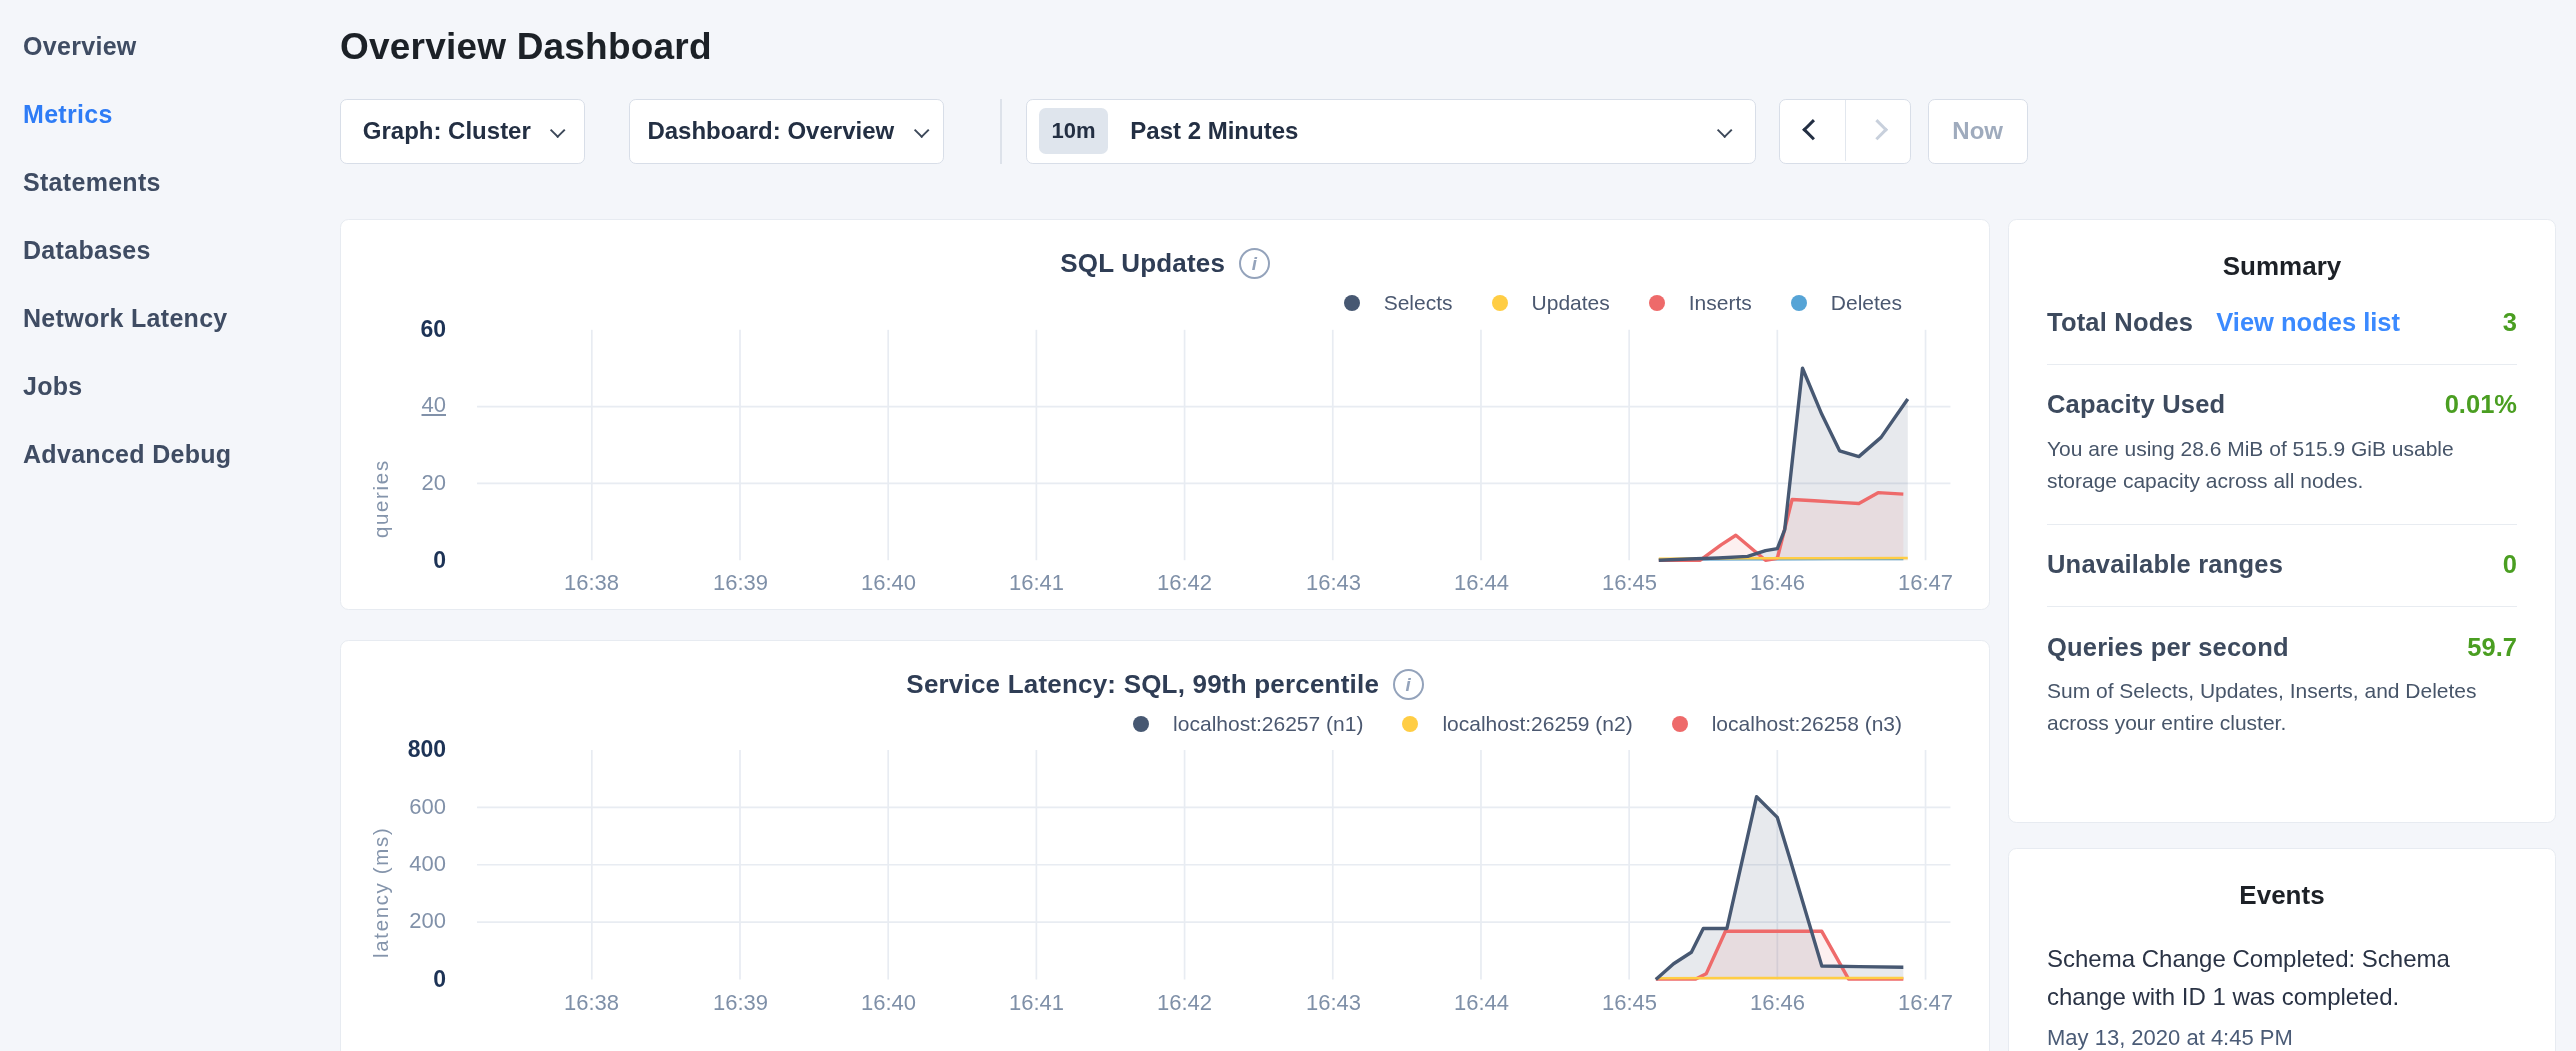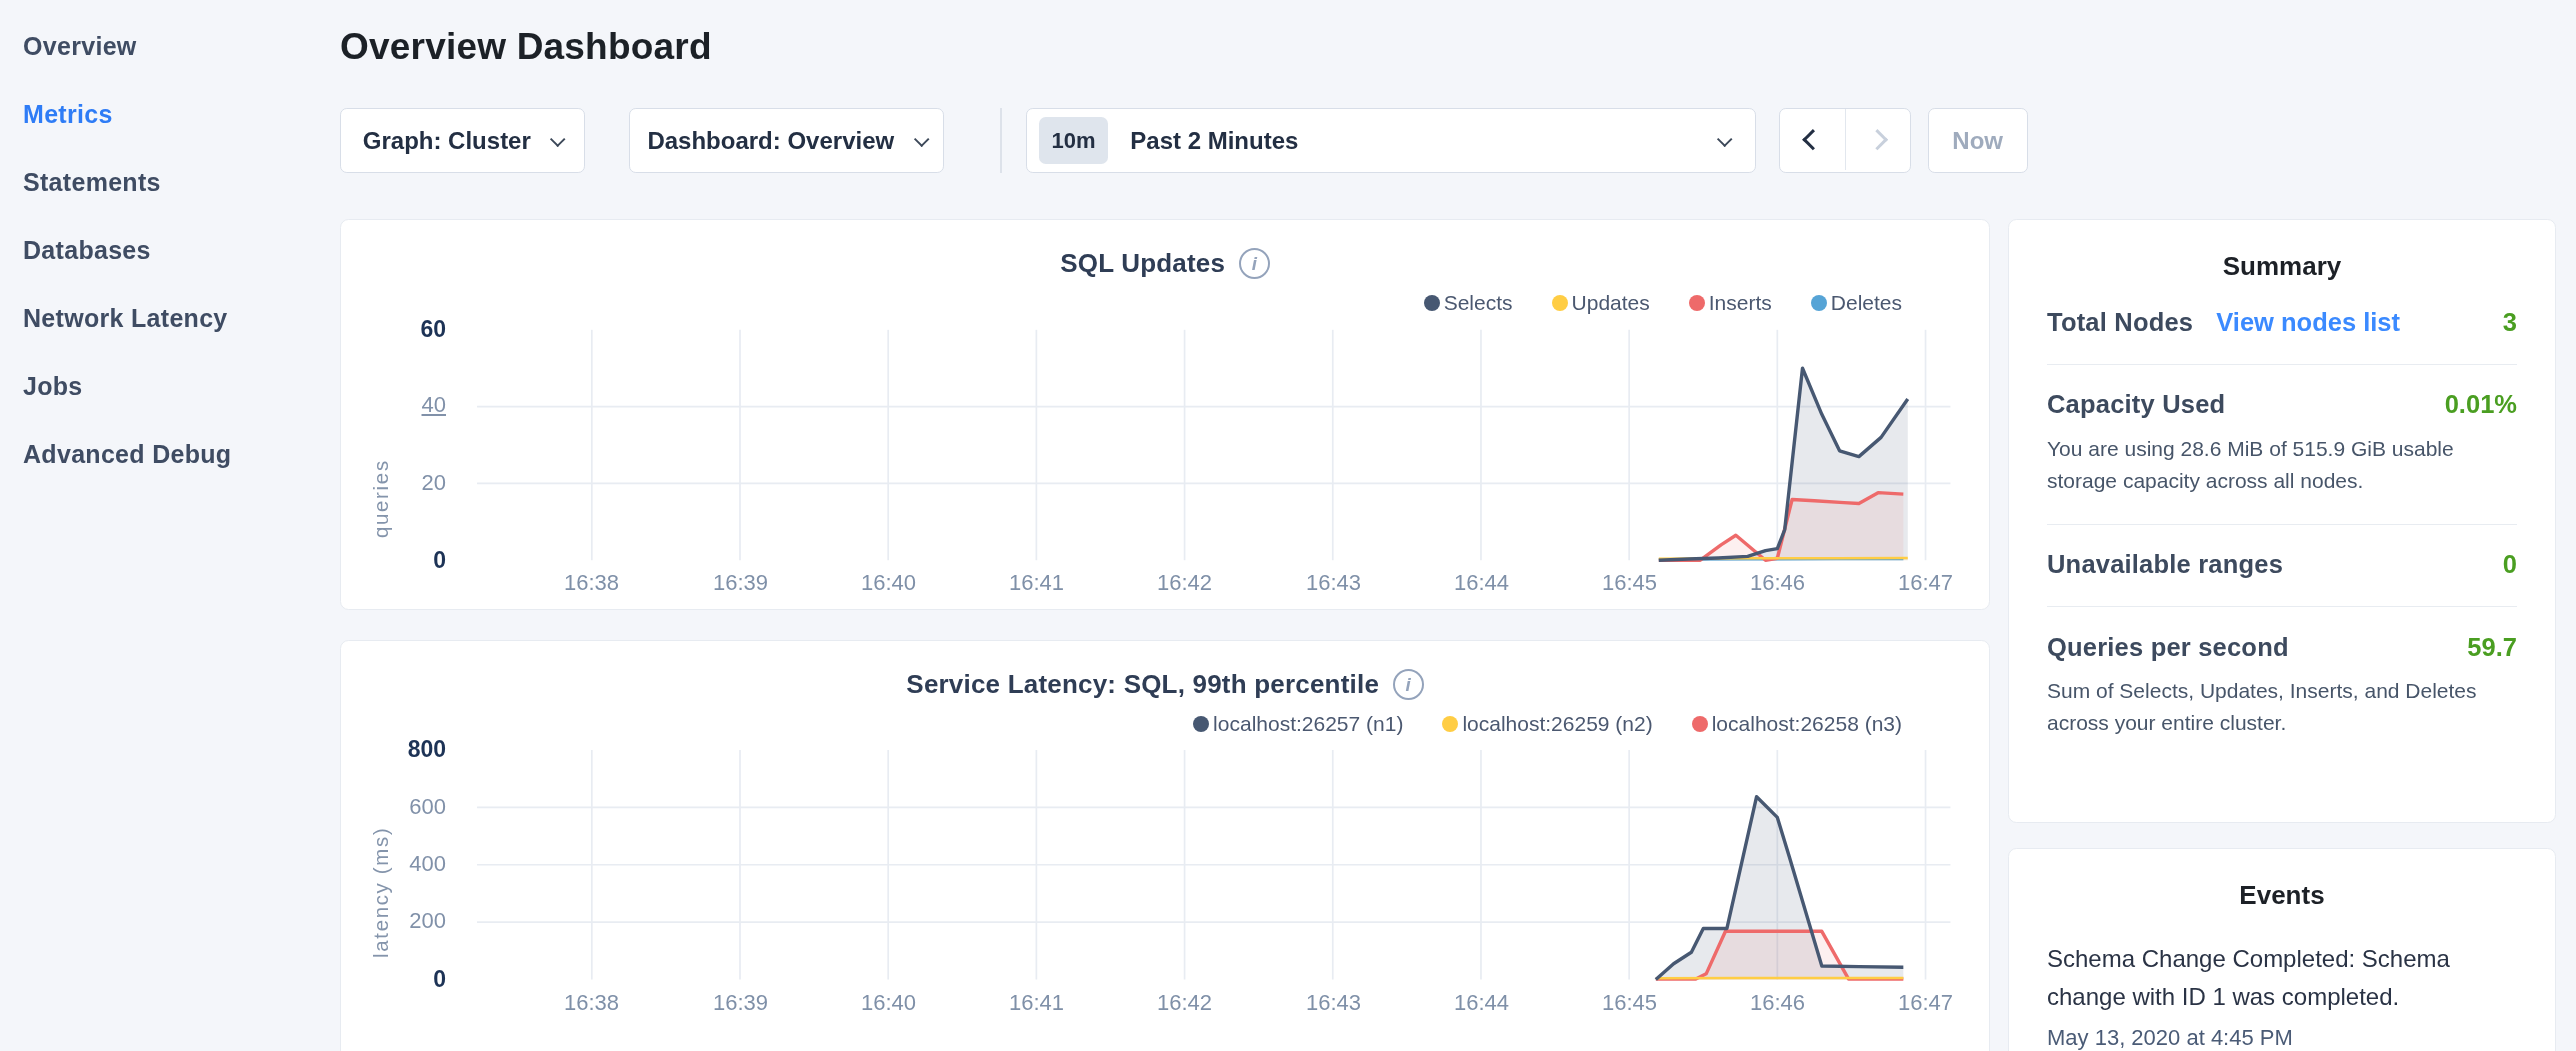--- a/index.html
+++ b/index.html
@@ -16,21 +16,21 @@
     font-size:25px; font-weight:600; color:#3f4c63;
     height:68px; display:flex; align-items:center; letter-spacing:0.3px;
     cursor:pointer;
   }
   .side-item.active { color:#2e7cf6; font-weight:700; }
   
   .page-title {
     position:absolute; left:340px; top:25.5px;
     font-size:37px; font-weight:700; color:#1c2127; letter-spacing:0.2px;
   }
-  .controls { position:absolute; left:340px; top:108px; height:46px; display:flex; align-items:flex-start; }
+  .controls { position:absolute; left:340px; top:108px; height:46px; display:flex; align-items:center; }
   .ctl-box {
     height:65px; background:#fff; border:1.7px solid #d8dee8; border-radius:6.8px;
     display:flex; align-items:center; justify-content:center;
     font-size:24px; font-weight:700; color:#232f43; cursor:pointer;
   }
   .dd-graph { width:245px; }
   .dd-dash  { width:315px; margin-left:44px; }
   .chev {
     width:11px; height:11px; border-right:2.6px solid #3c4859; border-bottom:2.6px solid #3c4859;
     transform:rotate(45deg) translateY(-1.7px); margin-left:20.4px; flex:none;
@@ -59,21 +59,21 @@
     position:absolute; left:0; top:28px; width:100%;
     display:flex; align-items:center; justify-content:center; gap:13.6px;
   }
   .chart-title { font-size:26px; font-weight:700; color:#2f3d55; letter-spacing:0.2px; }
   .info-icon {
     width:31px; height:31px; border:2.6px solid #94a3bb; border-radius:50%;
     color:#94a3bb; font-size:18.7px; font-weight:700; font-style:italic;
     display:flex; align-items:center; justify-content:center; cursor:pointer; flex:none;
   }
   .legend { position:absolute; top:71px; right:85px; display:flex; gap:39px; }
-  .legend-item { display:flex; align-items:center; gap:4px; cursor:pointer; }
+  .legend-item { display:flex; align-items:center; gap:24px; cursor:pointer; }
   .legend-dot { width:16px; height:16px; border-radius:50%; }
   .legend-label { font-size:21px; color:#4b5870; }
   .ytick { position:absolute; left:0; width:105px; text-align:right; font-size:22px; color:#8191a9; }
   .ytick.bold { font-size:23px; font-weight:700; color:#1d3356; }
   .xtick { position:absolute; width:119px; text-align:center; font-size:22px; color:#7f90a8; }
   .ylab {
     position:absolute; left:29px; font-size:20.4px; color:#8494ab; letter-spacing:1.7px;
     writing-mode:vertical-rl; transform:rotate(180deg);
   }
   .plot-svg { position:absolute; left:0; top:0; }

